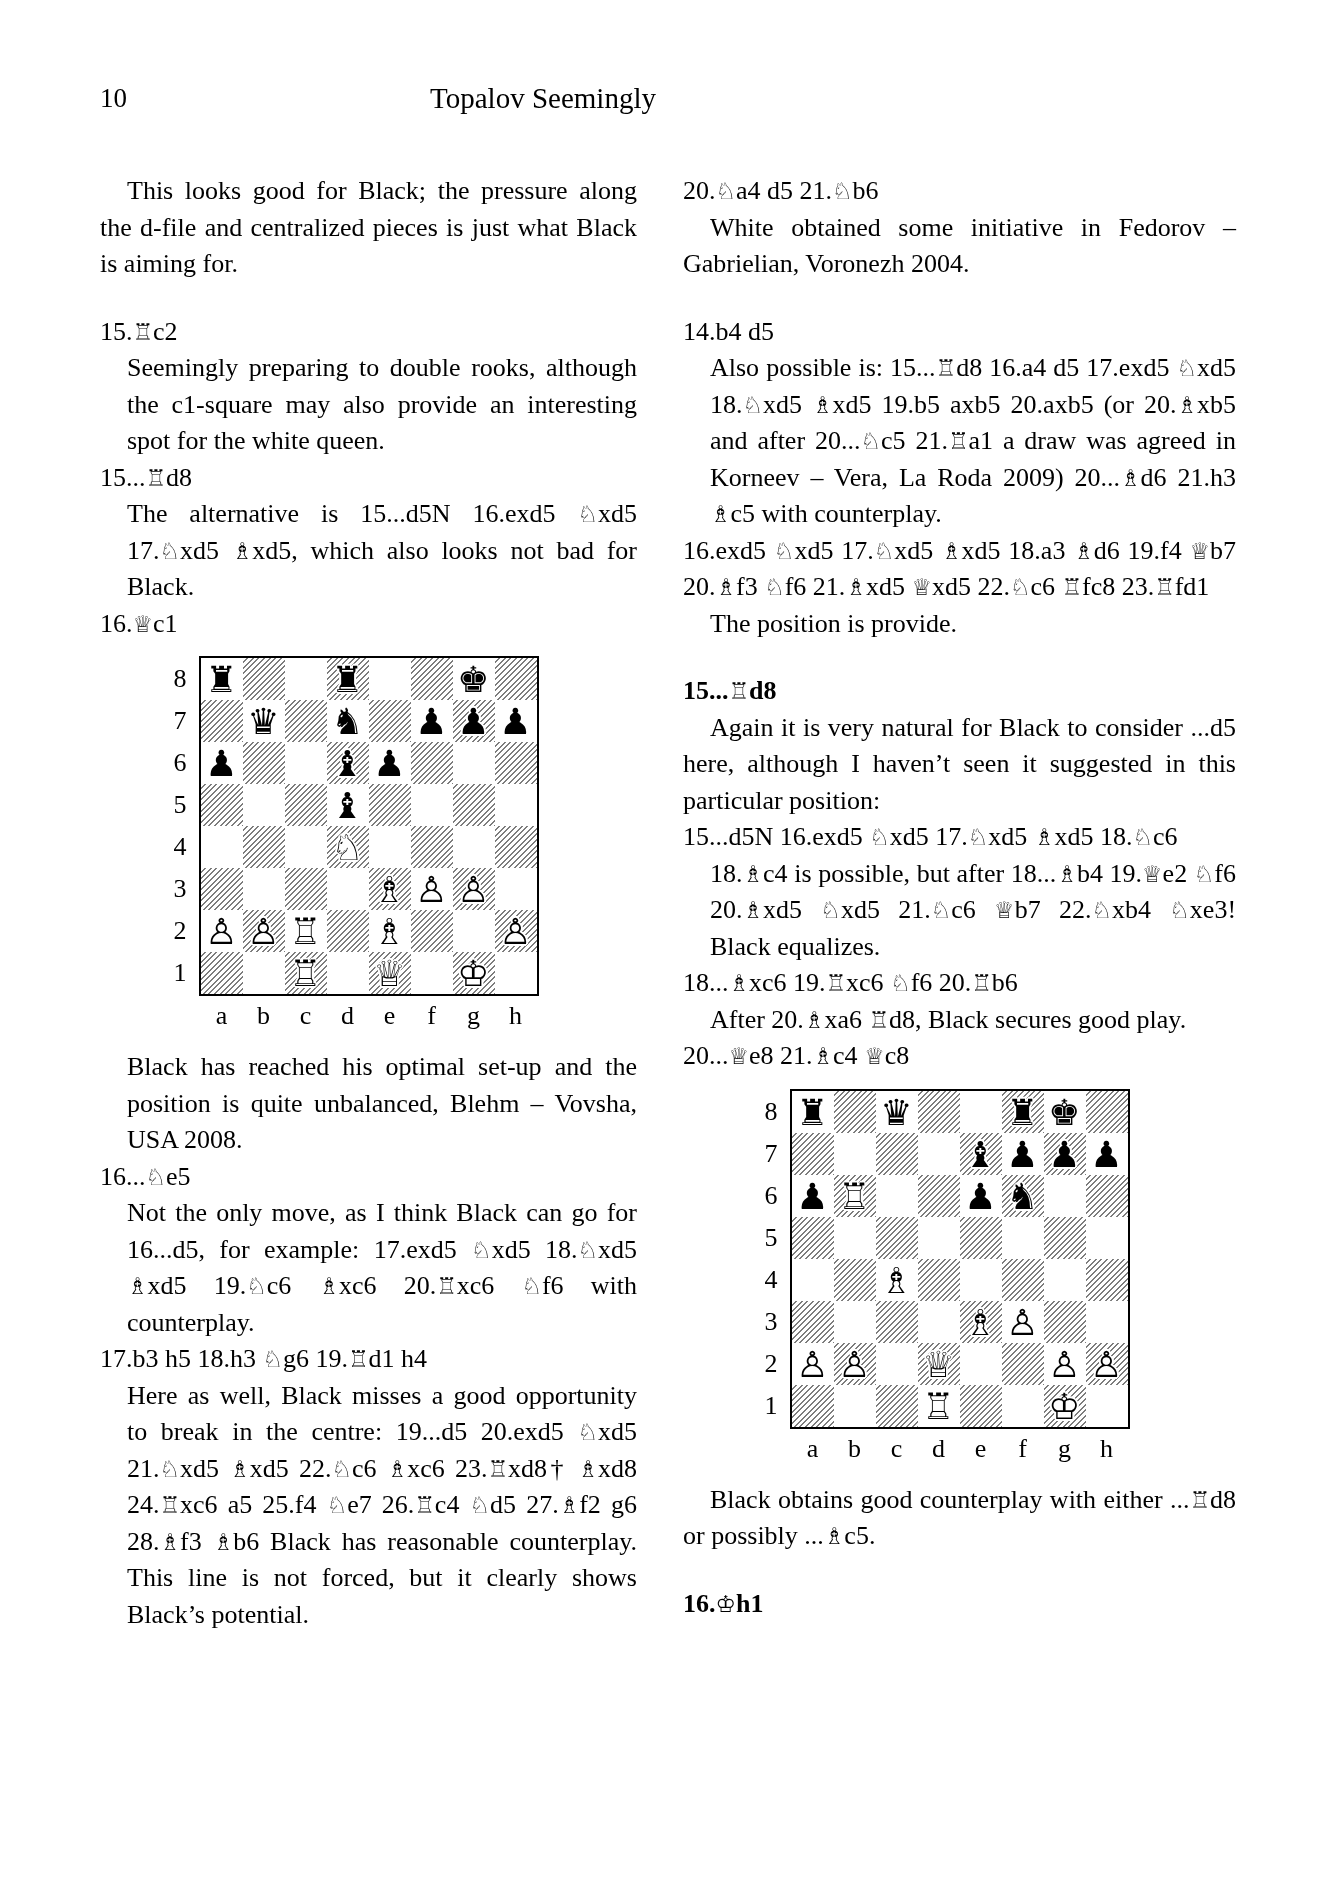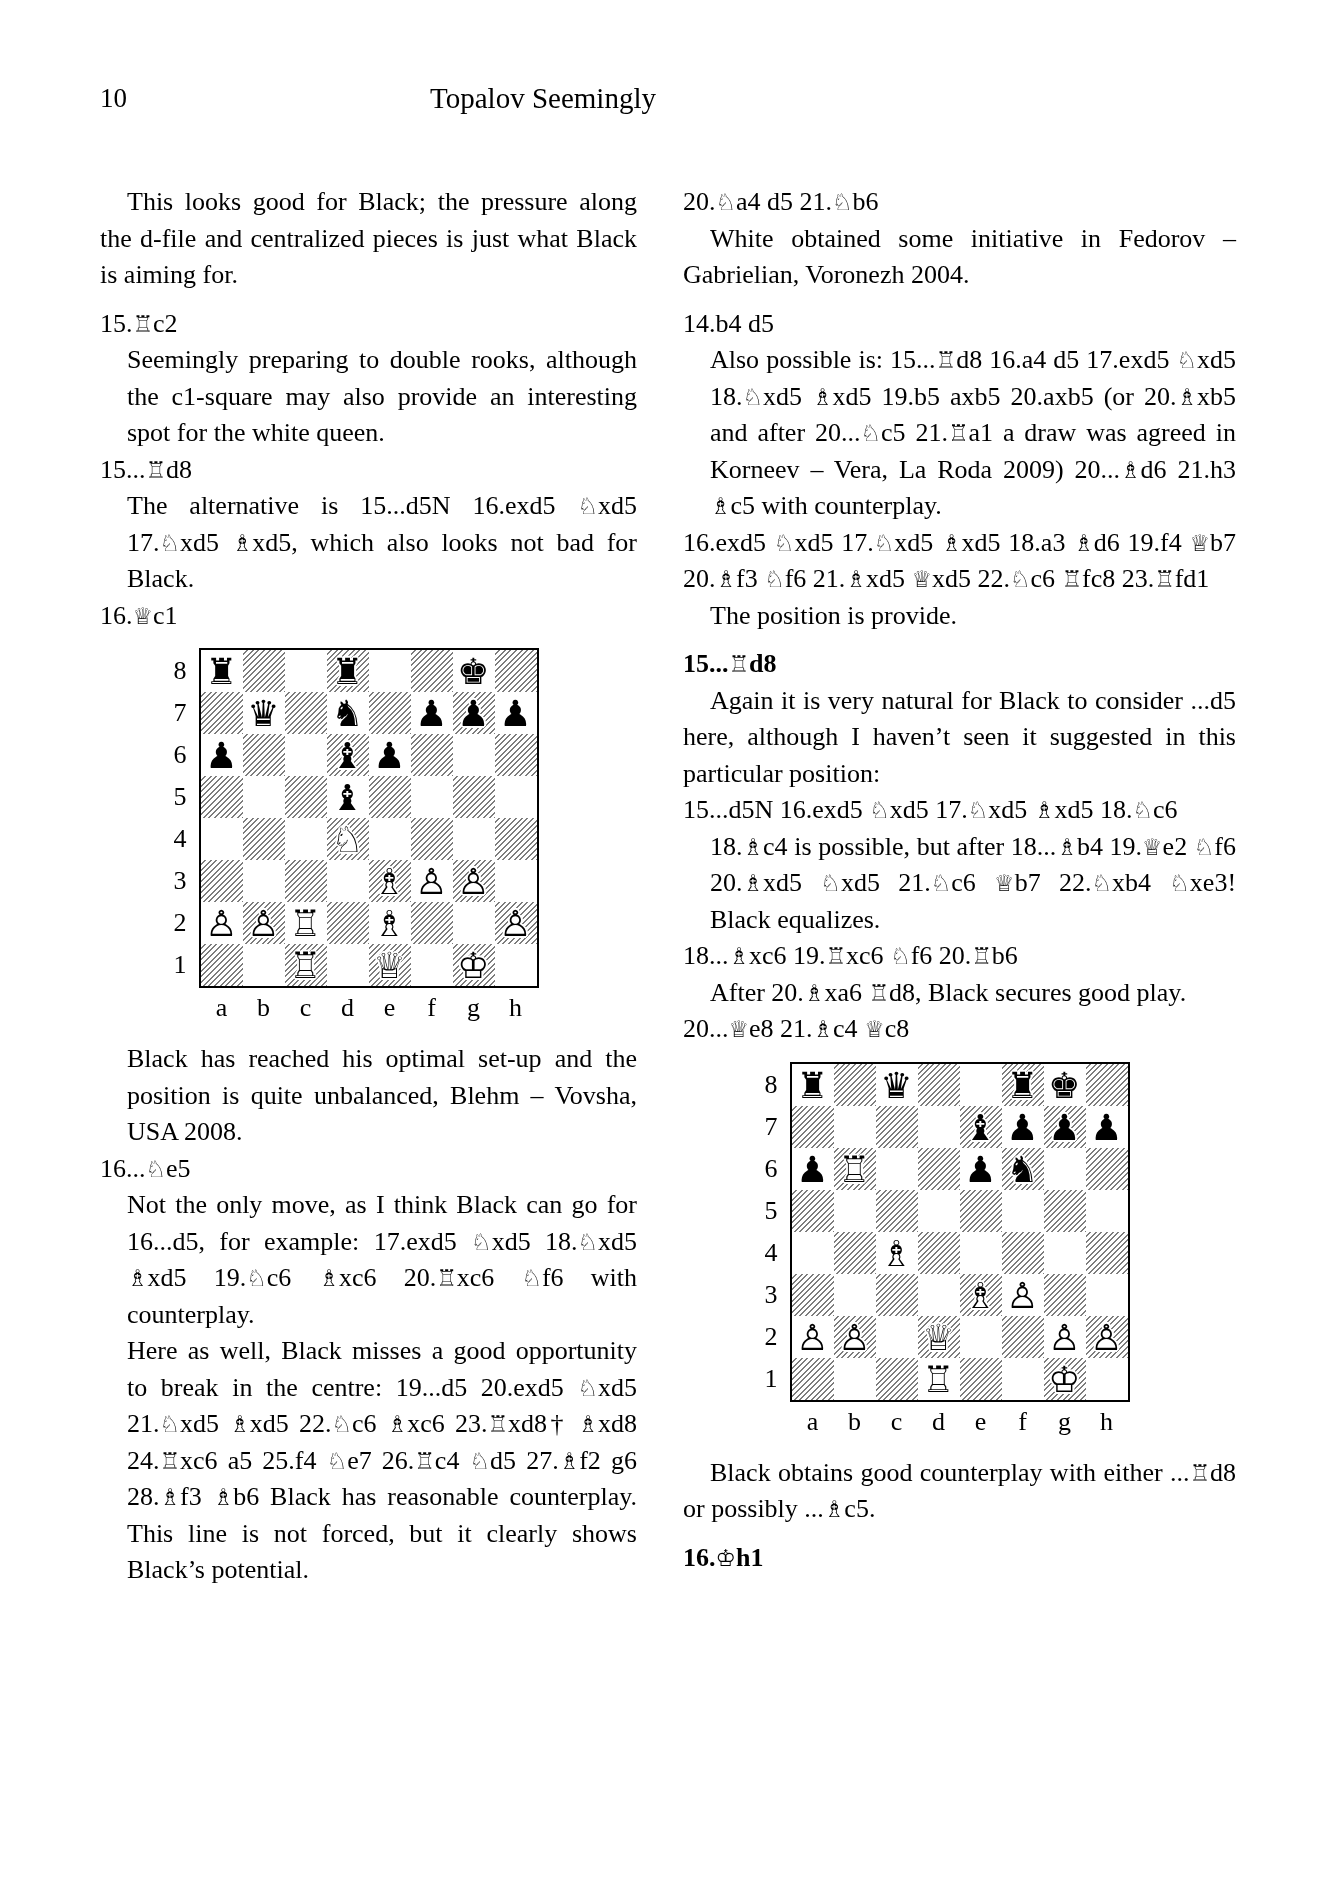--- a/index.html
+++ b/index.html
@@ -14,31 +14,31 @@
   .pagenum{
     position:absolute;left:100px;top:82px;
     font-size:27px;line-height:32px;
   }
   .header-title{
     position:absolute;left:543px;top:82px;
     transform:translateX(-50%);
     font-size:29px;line-height:32px;white-space:nowrap;
   }
   .col{
-    position:absolute;top:184px;
+    position:absolute;top:173px;
     font-size:26px;line-height:36.5px;
     text-align:justify;
     hyphens:none;
   }
   .col-left{left:100px;width:537px;}
   .col-right{left:683px;width:553px;}
   .col p{margin:0;padding:0;}
   p.para-main{text-indent:27px;}
   p.para-block{margin-left:27px;}
-  p.gap-before{margin-top:12px;}
+  p.gap-before{margin-top:31px;}
   p.move-bold{font-weight:bold;}
   .fig{
     font-family:"DejaVu Sans",sans-serif;
     font-size:0.88em;
   }
   
   .diagram{margin:14px 0 18px;display:flex;justify-content:center;}
   .board-outer{position:relative;}
   .board{
     position:relative;width:336px;height:336px;
@@ -287,20 +287,21 @@
             <div class="file-label">e</div>
             <div class="file-label">f</div>
             <div class="file-label">g</div>
             <div class="file-label">h</div>
           </div>
         </div>
       </div>
       <p class="para-block">Black has reached his optimal set-up and the position is quite unbalanced, Blehm – Vovsha, USA 2008.</p>
       <p class="move">16...<span class="fig">♘</span>e5</p>
       <p class="para-block">Not the only move, as I think Black can go for 16...d5, for example: 17.exd5 <span class="fig">♘</span>xd5 18.<span class="fig">♘</span>xd5 <span class="fig">♗</span>xd5 19.<span class="fig">♘</span>c6 <span class="fig">♗</span>xc6 20.<span class="fig">♖</span>xc6 <span class="fig">♘</span>f6 with counterplay.</p>
+      <p class="move">17.b3 h5 18.h3 <span class="fig">♘</span>g6 19.<span class="fig">♖</span>d1 h4</p>
       <p class="para-block">Here as well, Black misses a good opportunity to break in the centre: 19...d5 20.exd5 <span class="fig">♘</span>xd5 21.<span class="fig">♘</span>xd5 <span class="fig">♗</span>xd5 22.<span class="fig">♘</span>c6 <span class="fig">♗</span>xc6 23.<span class="fig">♖</span>xd8† <span class="fig">♗</span>xd8 24.<span class="fig">♖</span>xc6 a5 25.f4 <span class="fig">♘</span>e7 26.<span class="fig">♖</span>c4 <span class="fig">♘</span>d5 27.<span class="fig">♗</span>f2 g6 28.<span class="fig">♗</span>f3 <span class="fig">♗</span>b6 Black has reasonable counterplay. This line is not forced, but it clearly shows Black’s potential.</p>
     </div>
   <div class="col col-right" id="col-right">
       <p class="move">20.<span class="fig">♘</span>a4 d5 21.<span class="fig">♘</span>b6</p>
       <p class="para-main">White obtained some initiative in Fedorov – Gabrielian, Voronezh 2004.</p>
       <p class="move gap-before">14.b4 d5</p>
       <p class="para-block">Also possible is: 15...<span class="fig">♖</span>d8 16.a4 d5 17.exd5 <span class="fig">♘</span>xd5 18.<span class="fig">♘</span>xd5 <span class="fig">♗</span>xd5 19.b5 axb5 20.axb5 (or 20.<span class="fig">♗</span>xb5 and after 20...<span class="fig">♘</span>c5 21.<span class="fig">♖</span>a1 a draw was agreed in Korneev – Vera, La Roda 2009) 20...<span class="fig">♗</span>d6 21.h3 <span class="fig">♗</span>c5 with counterplay.</p>
       <p class="move">16.exd5 <span class="fig">♘</span>xd5 17.<span class="fig">♘</span>xd5 <span class="fig">♗</span>xd5 18.a3 <span class="fig">♗</span>d6 19.f4 <span class="fig">♕</span>b7 20.<span class="fig">♗</span>f3 <span class="fig">♘</span>f6 21.<span class="fig">♗</span>xd5 <span class="fig">♕</span>xd5 22.<span class="fig">♘</span>c6 <span class="fig">♖</span>fc8 23.<span class="fig">♖</span>fd1</p>
       <p class="para-main">The position is provide.</p>
       <p class="move-bold gap-before">15...<span class="fig">♖</span>d8</p>

